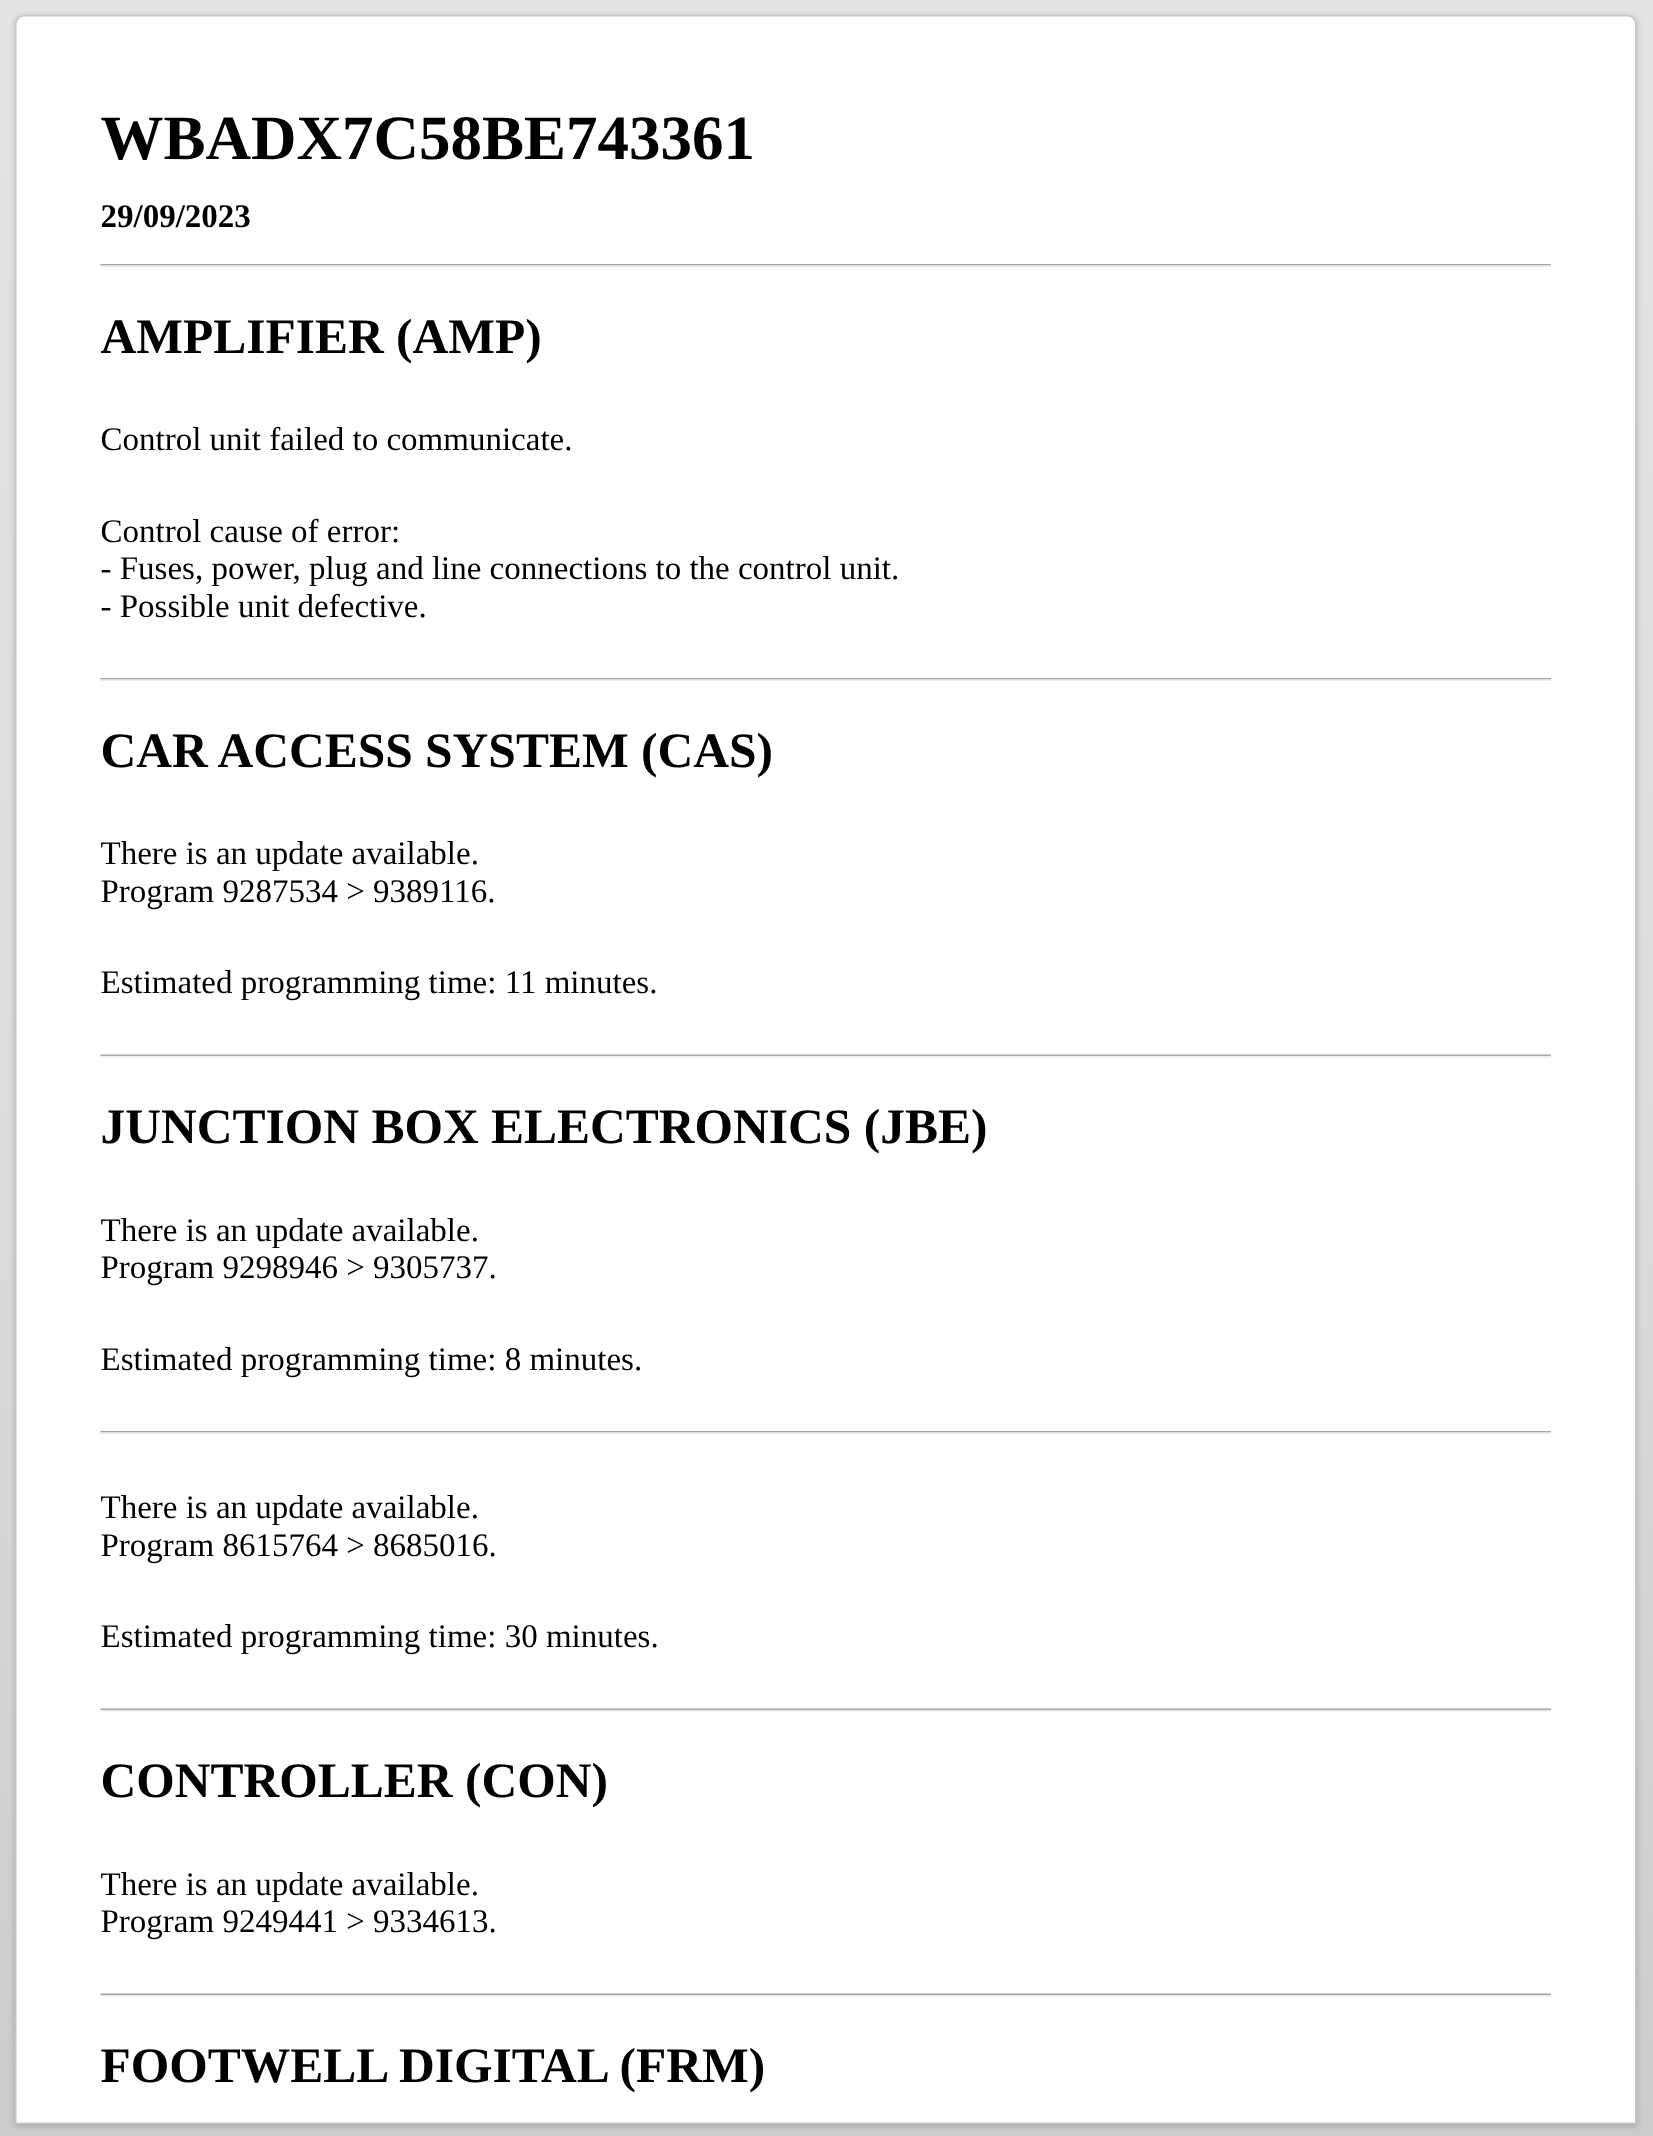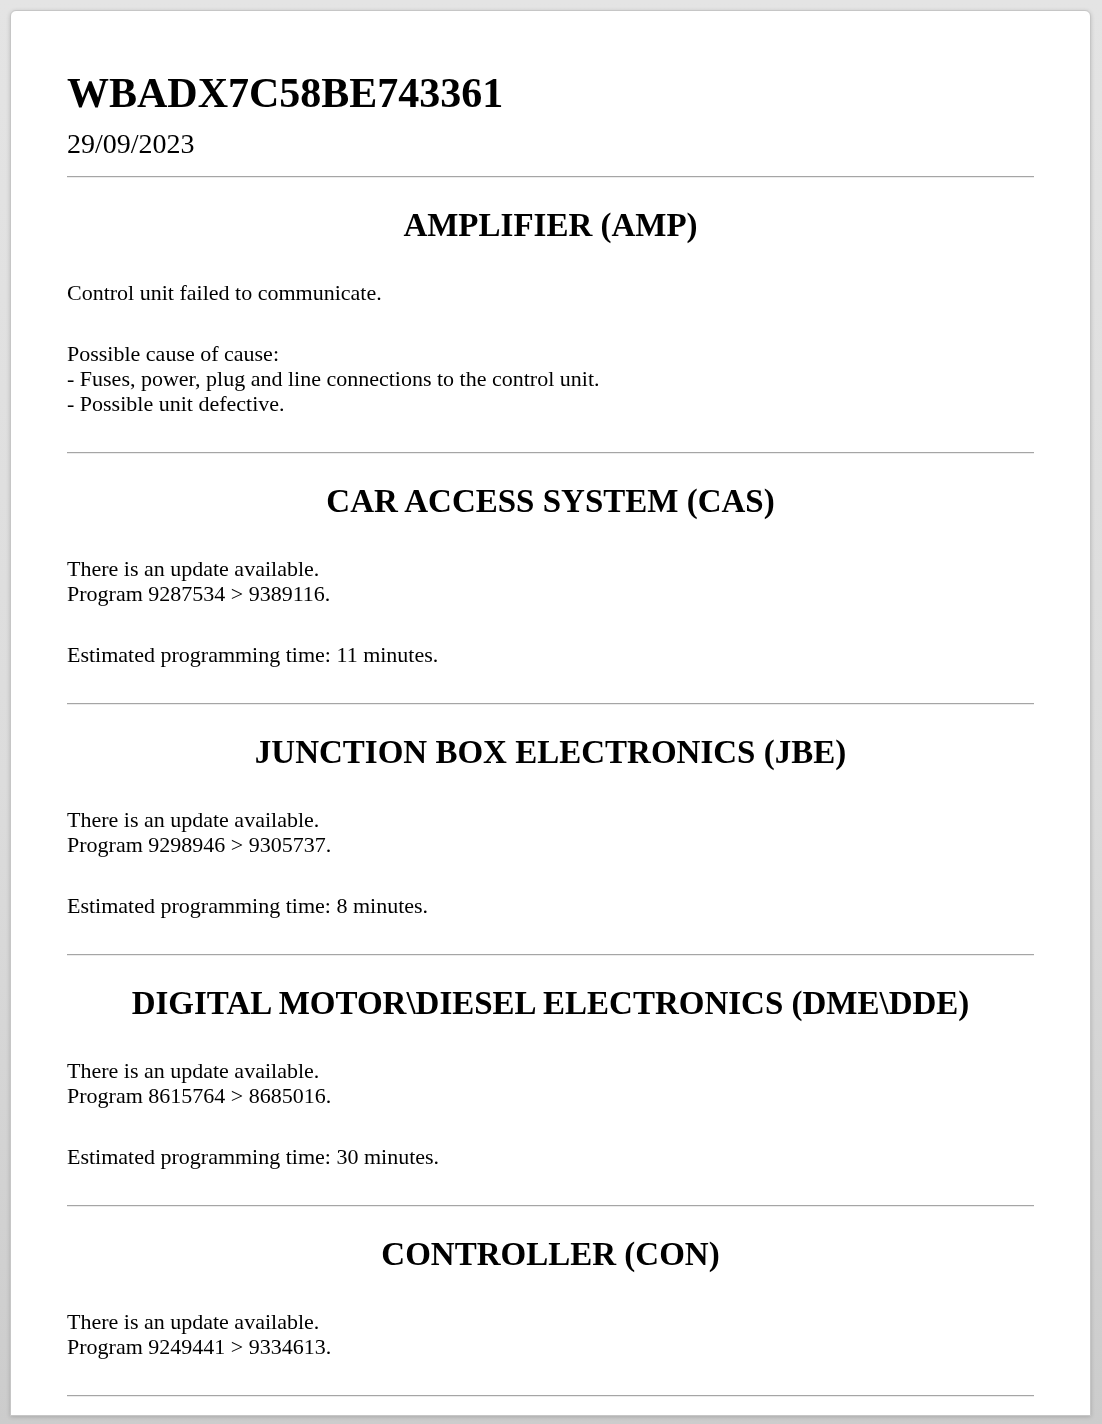--- a/index.html
+++ b/index.html
@@ -34,30 +34,30 @@
     padding: 30px 56px 0 56px;
     overflow: hidden;
   }
   h1.doc-title {
     font-size: 42px;
     font-weight: bold;
     line-height: 1.15;
     margin: 28px 0 14px 0;
   }
   p.doc-date {
-    font-size: 28px;
+    font-size: 22px;
     line-height: 25px;
     margin: 0 0 20px 0;
+    font-weight: bold;
   }
   h2.section-heading {
     font-size: 33px;
     font-weight: bold;
     line-height: 38px;
     margin: 28px 0 23px 0;
-    text-align: center;
   }
   p.para {
     font-size: 22px;
     line-height: 25px;
     margin: 36px 0;
   }
   hr.divider {
     height: 0;
     border: 0;
     border-top: 1px solid #a5a5a5;
@@ -70,40 +70,39 @@
 
 <div class="viewer">
   <div class="page">
     <h1 class="doc-title">WBADX7C58BE743361</h1>
     <p class="doc-date">29/09/2023</p>
     <div id="sections">
   <section>
     <hr class="divider">
     <h2 class="section-heading">AMPLIFIER (AMP)</h2>
   <p class="para"><span>Control unit failed to communicate.</span></p>
-          <p class="para"><span>Possible cause of cause:</span><br><span>- Fuses, power, plug and line connections to the control unit.</span><br><span>- Possible unit defective.</span></p>
+          <p class="para"><span>Control cause of error:</span><br><span>- Fuses, power, plug and line connections to the control unit.</span><br><span>- Possible unit defective.</span></p>
         </section>
 
   <section>
     <hr class="divider">
     <h2 class="section-heading">CAR ACCESS SYSTEM (CAS)</h2>
   <p class="para"><span>There is an update available.</span><br><span>Program 9287534 &gt; 9389116.</span></p>
           <p class="para"><span>Estimated programming time: 11 minutes.</span></p>
         </section>
 
   <section>
     <hr class="divider">
     <h2 class="section-heading">JUNCTION BOX ELECTRONICS (JBE)</h2>
   <p class="para"><span>There is an update available.</span><br><span>Program 9298946 &gt; 9305737.</span></p>
           <p class="para"><span>Estimated programming time: 8 minutes.</span></p>
         </section>
 
   <section>
     <hr class="divider">
-    <h2 class="section-heading">DIGITAL MOTOR\DIESEL ELECTRONICS (DME\DDE)</h2>
   <p class="para"><span>There is an update available.</span><br><span>Program 8615764 &gt; 8685016.</span></p>
           <p class="para"><span>Estimated programming time: 30 minutes.</span></p>
         </section>
 
   <section>
     <hr class="divider">
     <h2 class="section-heading">CONTROLLER (CON)</h2>
   <p class="para"><span>There is an update available.</span><br><span>Program 9249441 &gt; 9334613.</span></p>
         </section>
 

